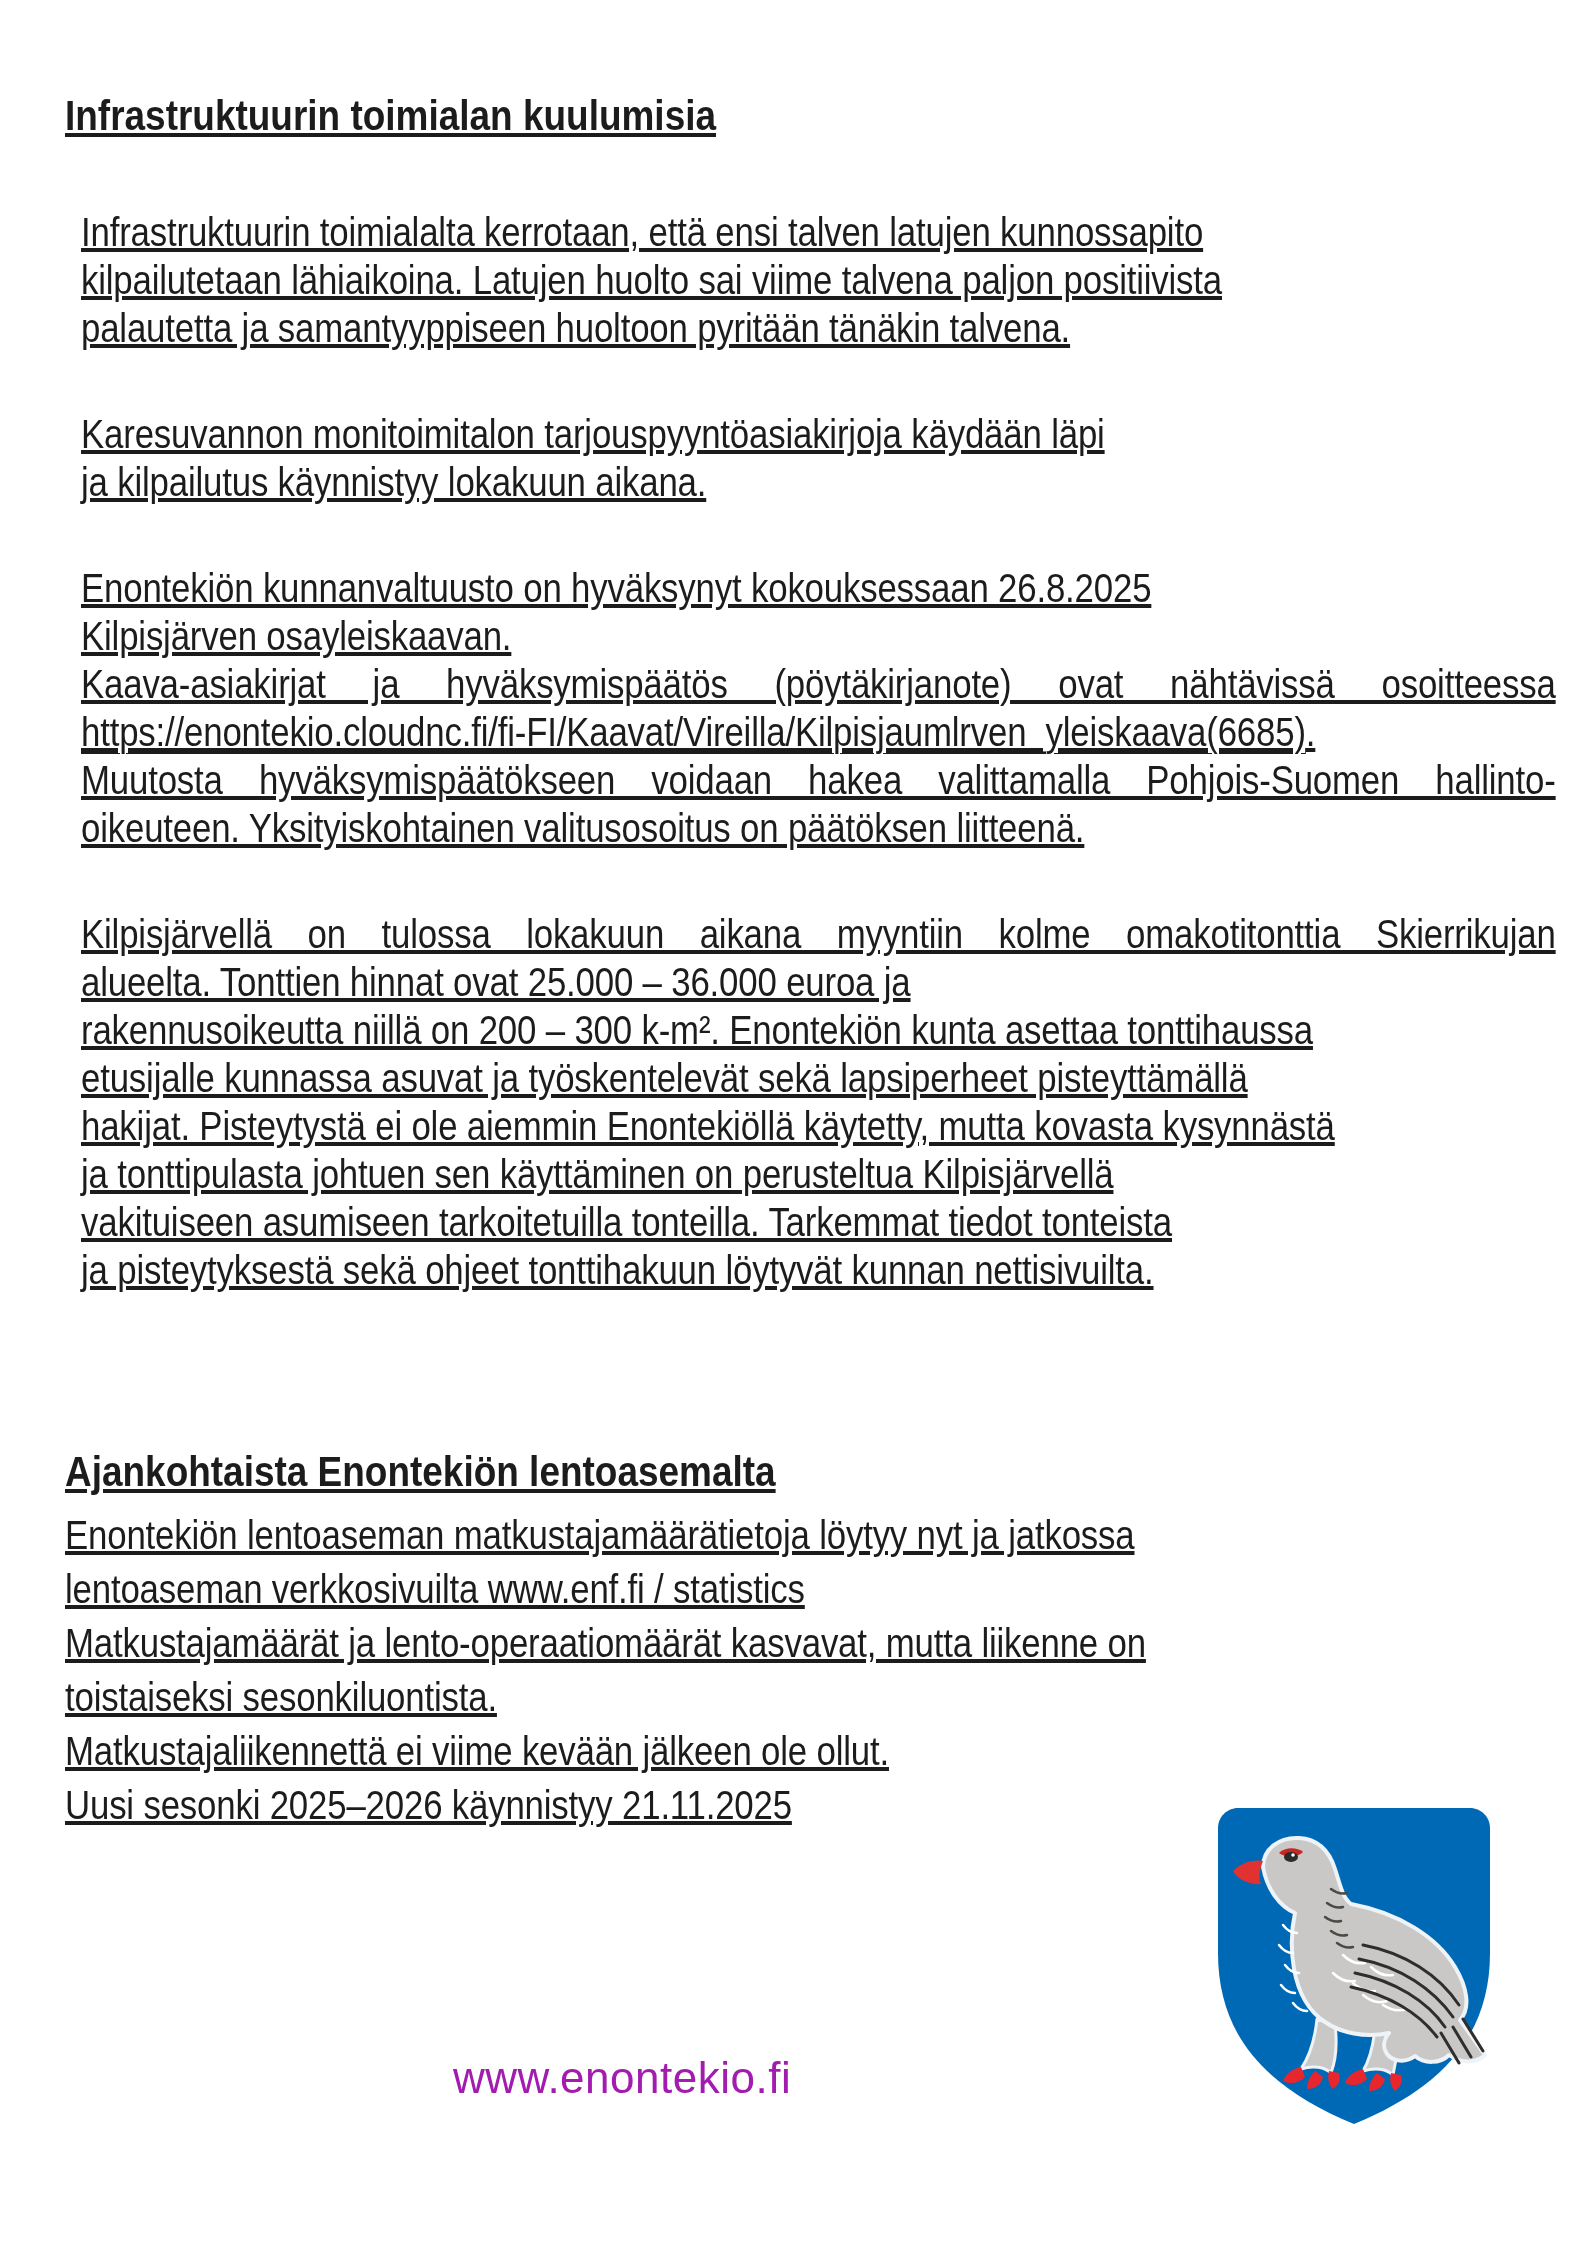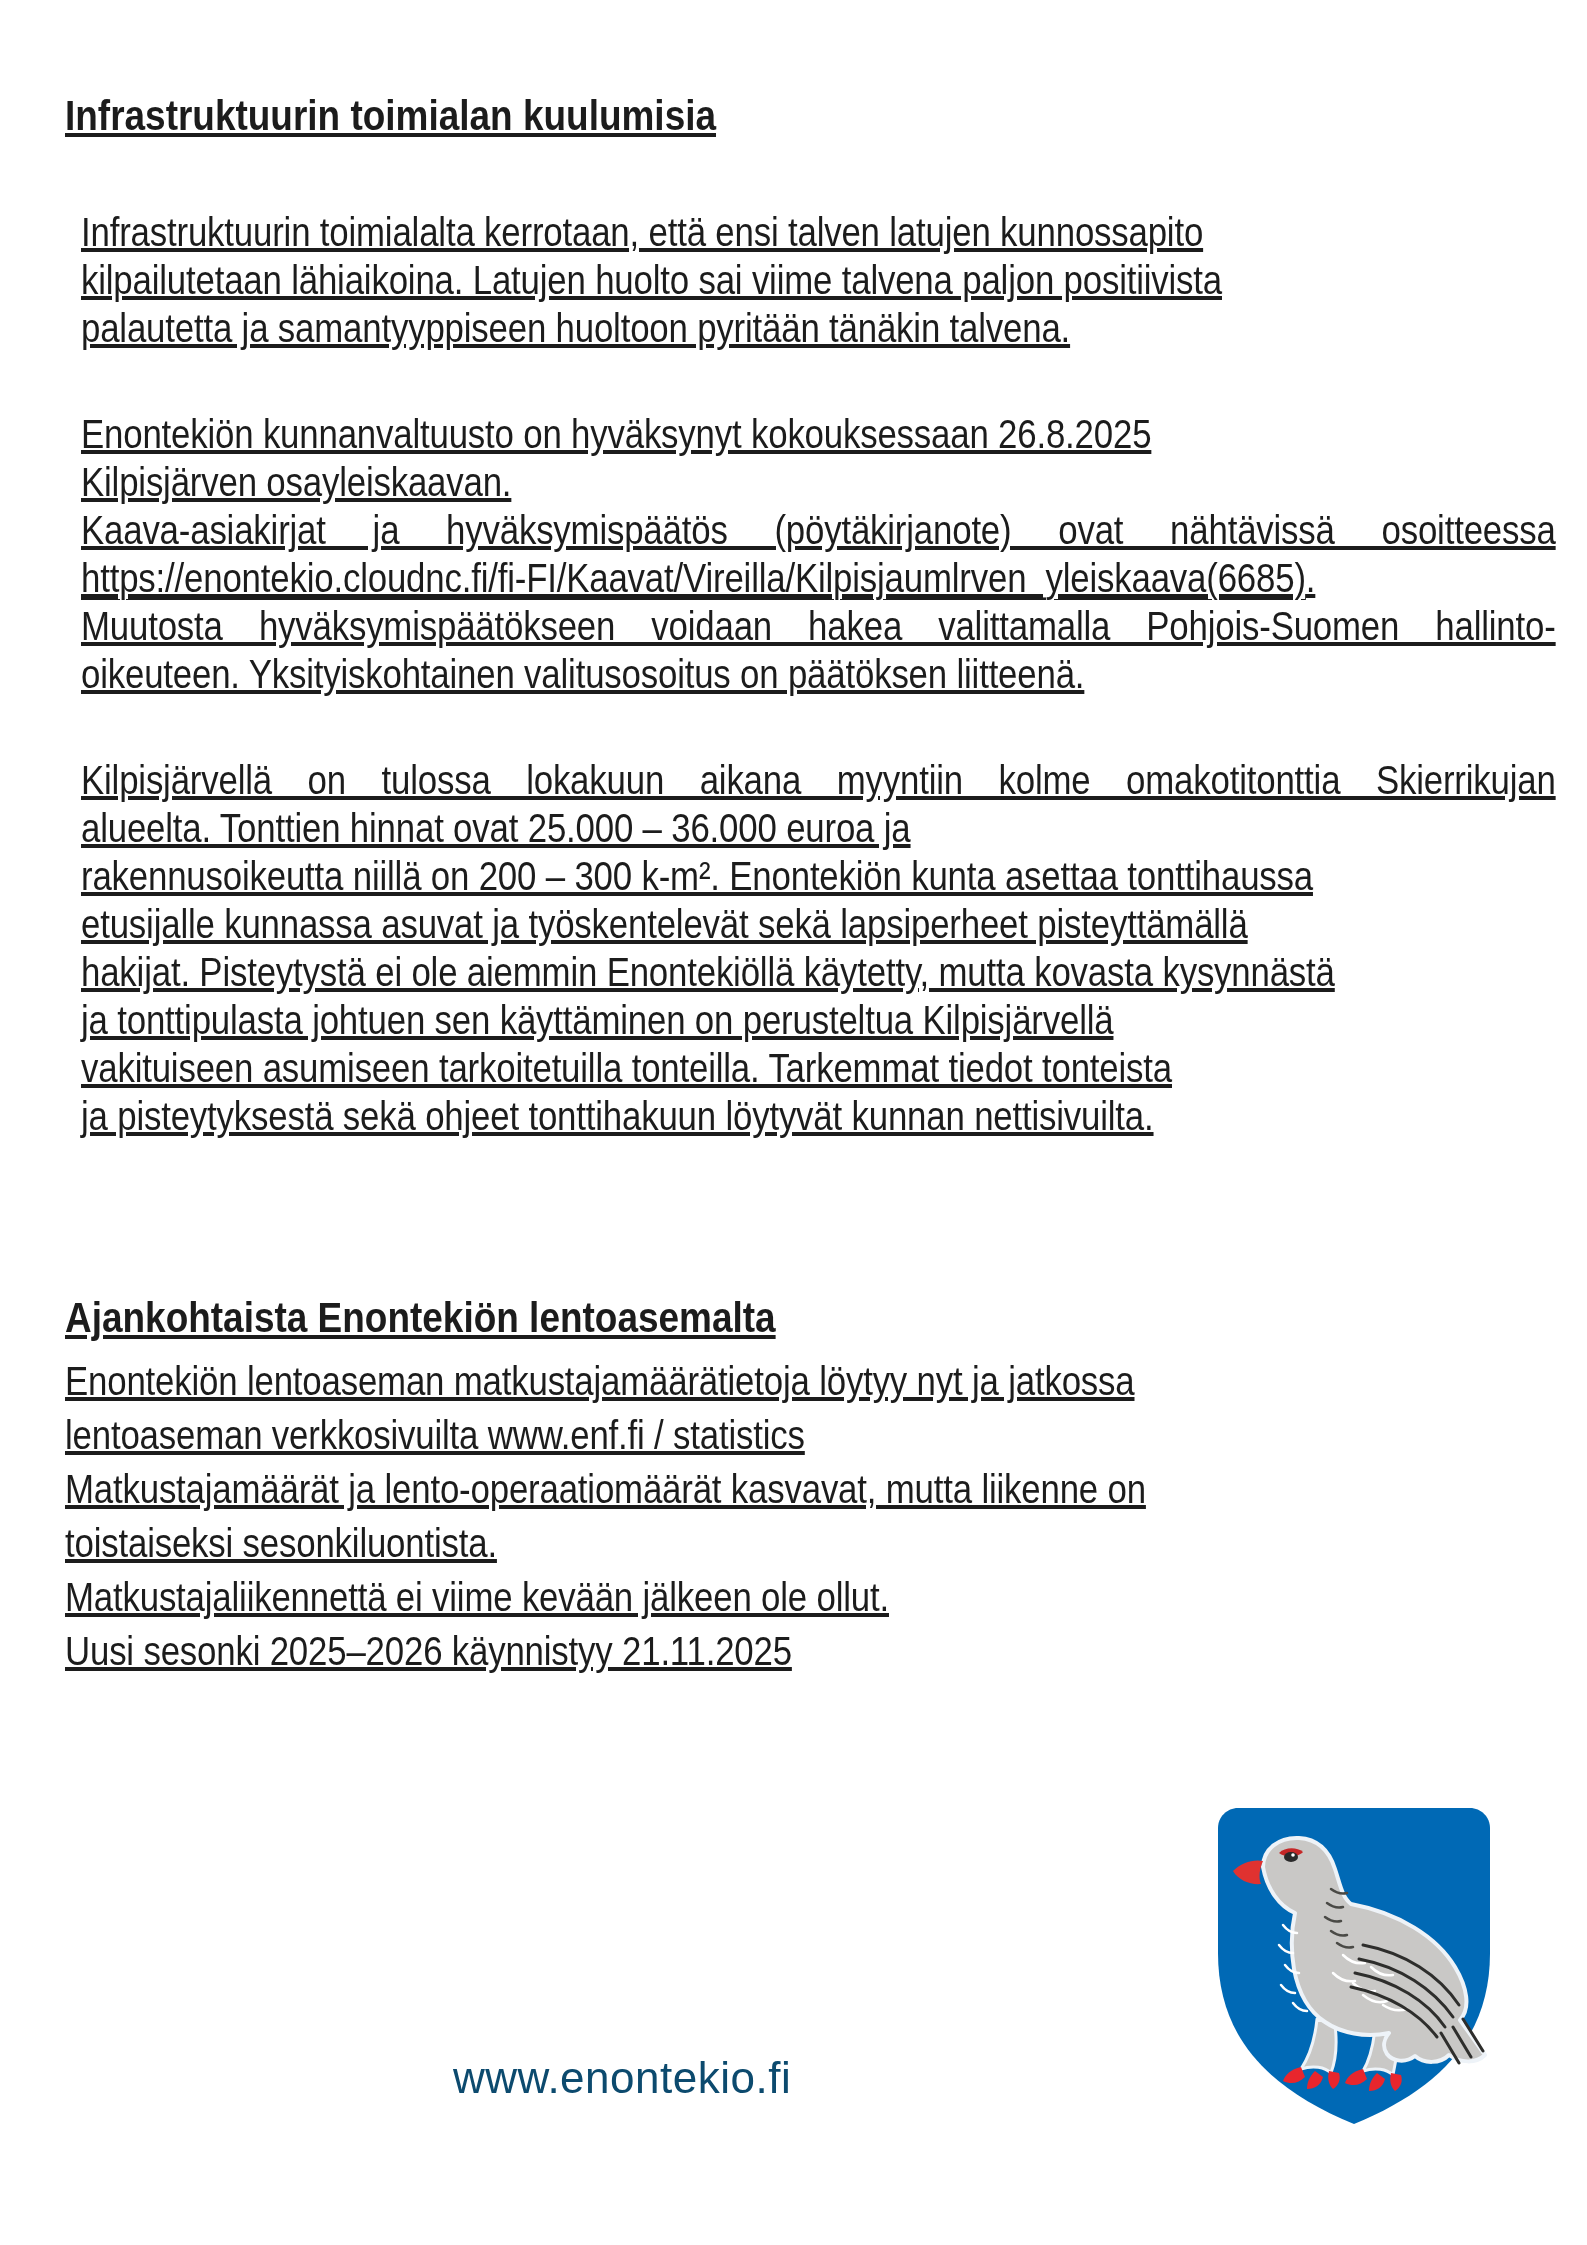--- a/index.html
+++ b/index.html
@@ -49,21 +49,21 @@
     text-decoration:underline;
     text-underline-offset:6px;
     text-decoration-thickness:2px;
     cursor:pointer;
   }
 
   .site-url {
     position:absolute;
     left:453px; top:2052px;
     font-size:44px; line-height:52px;
-    color:#0c4a6e;
+    color:#a21caf;
     letter-spacing:0.5px;
   }
 
   .crest {
     position:absolute;
     left:1213px; top:1805px;
     width:282px; height:328px;
   }
   .crest svg { display:block; width:100%; height:100%; }
 </style>
@@ -74,20 +74,24 @@
   <div class="content">
 
     <h1 class="doc-title">Infrastruktuurin toimialan kuulumisia</h1>
 
     <div class="para">
       <div class="ln">Infrastruktuurin toimialalta kerrotaan, että ensi talven latujen kunnossapito</div>
       <div class="ln">kilpailutetaan lähiaikoina. Latujen huolto sai viime talvena paljon positiivista</div>
       <div class="ln">palautetta ja samantyyppiseen huoltoon pyritään tänäkin talvena.</div>
     </div>
 
+    <div class="para">
+      <div class="ln">Karesuvannon monitoimitalon tarjouspyyntöasiakirjoja käydään läpi</div>
+      <div class="ln">ja kilpailutus käynnistyy lokakuun aikana.</div>
+    </div>
 
     <div class="para">
       <div class="ln">Enontekiön kunnanvaltuusto on hyväksynyt kokouksessaan 26.8.2025</div>
       <div class="ln">Kilpisjärven osayleiskaavan.</div>
       <div class="ln just">Kaava-asiakirjat ja hyväksymispäätös (pöytäkirjanote) ovat nähtävissä osoitteessa</div>
       <div class="ln"><a href="#" class="doc-link">https://enontekio.cloudnc.fi/fi-FI/Kaavat/Vireilla/Kilpisjaumlrven_yleiskaava(6685)</a><span>.</span></div>
       <div class="ln just">Muutosta hyväksymispäätökseen voidaan hakea valittamalla Pohjois-Suomen hallinto-</div>
       <div class="ln">oikeuteen. Yksityiskohtainen valitusosoitus on päätöksen liitteenä.</div>
     </div>
 

